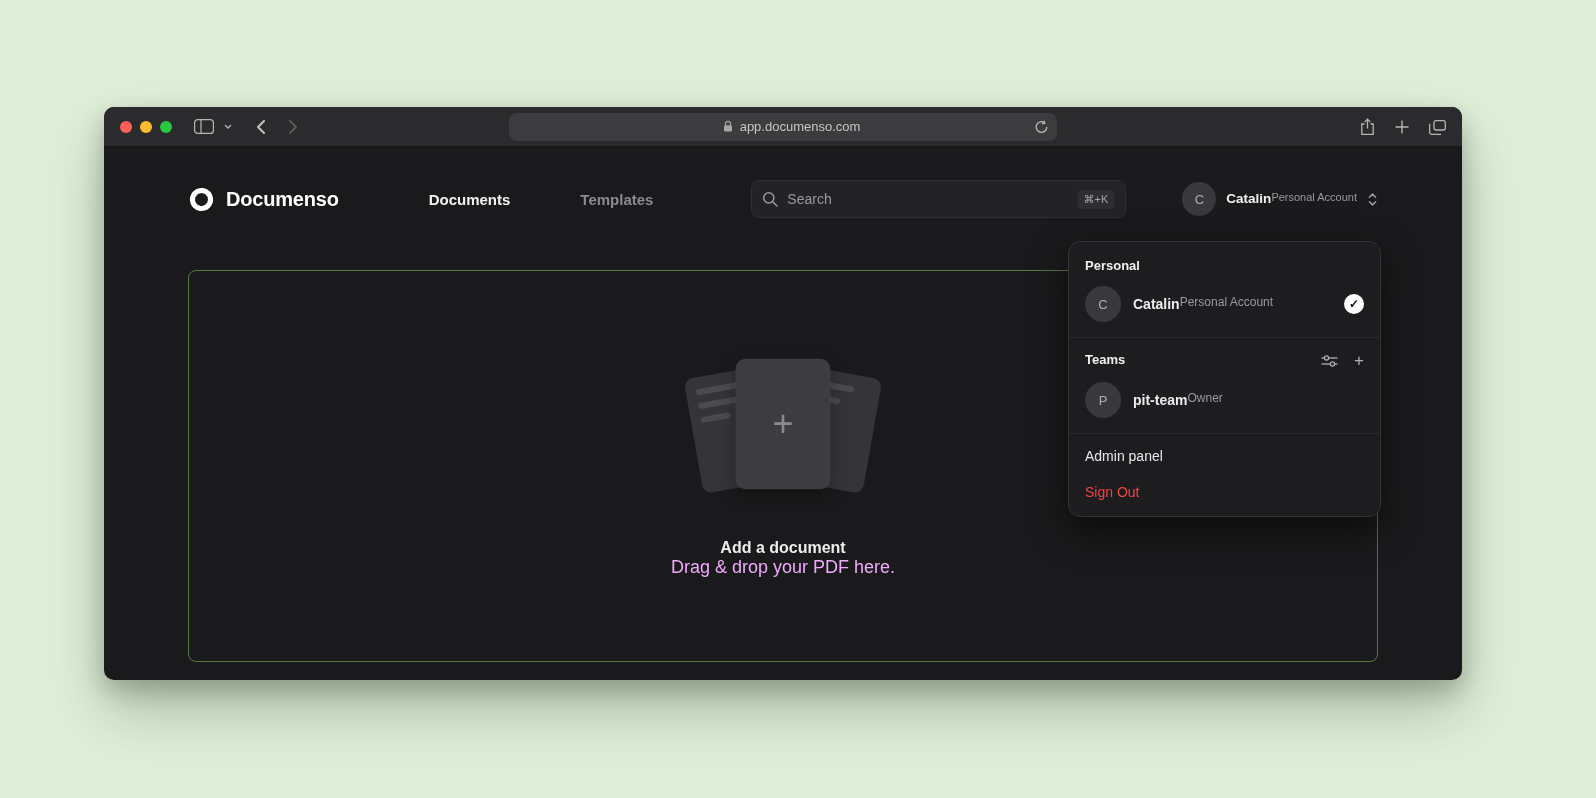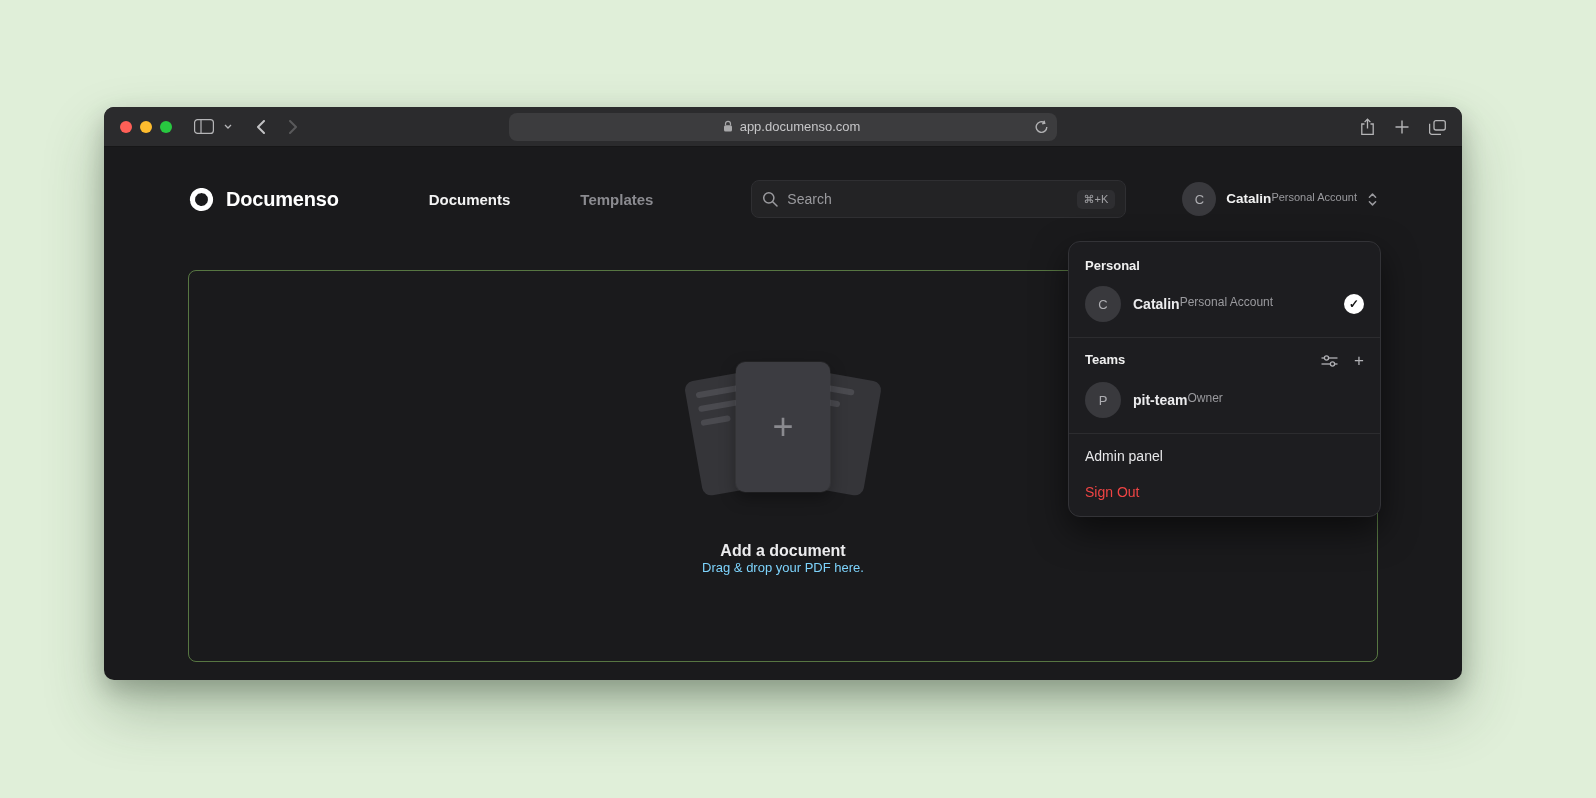--- a/index.html
+++ b/index.html
@@ -117,21 +117,21 @@
   .card-front {
     left:50%; top:4px; transform:translateX(-50%);
     width:94px; height:130px; background:#3c3c41;
     box-shadow:0 0 0 1px rgba(255,255,255,.04), 0 6px 16px rgba(0,0,0,.35);
     display:flex; align-items:center; justify-content:center;
   }
   .bar { height:6px; border-radius:3px; background:#4a4a4f; margin-bottom:8px; }
   .bar-1 { width:52px; } .bar-2 { width:40px; } .bar-3 { width:30px; }
   .card-plus { color:#8a8a8f; font-size:36px; font-weight:300; line-height:1; }
   .dz-title { color:#ececee; font-size:16px; font-weight:700; }
-  .dz-sub { color:#7dd3fc; font-size:13px; }
+  .dz-sub { color:#f0abfc; font-size:18px; }
 
   svg { display:block; }
 </style>
 </head>
 <body>
 
 <div class="window">
 
   <div class="titlebar">
     <div class="traffic">

